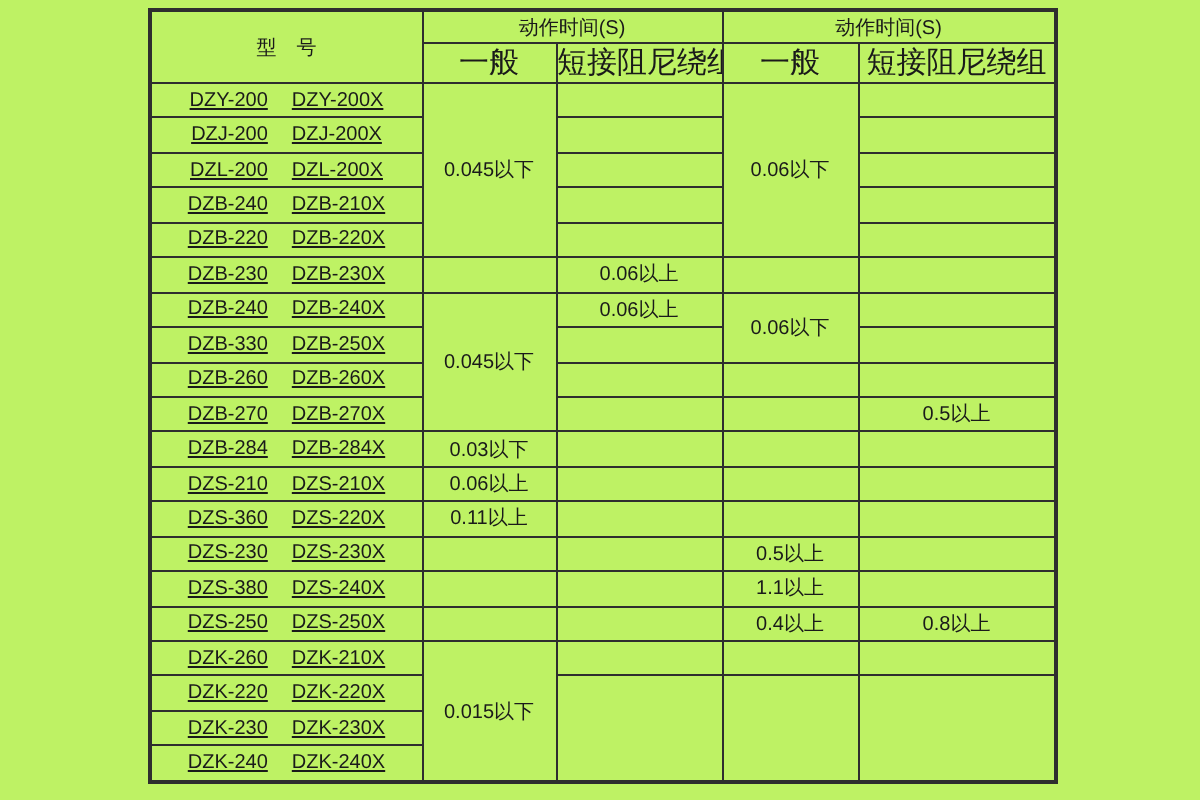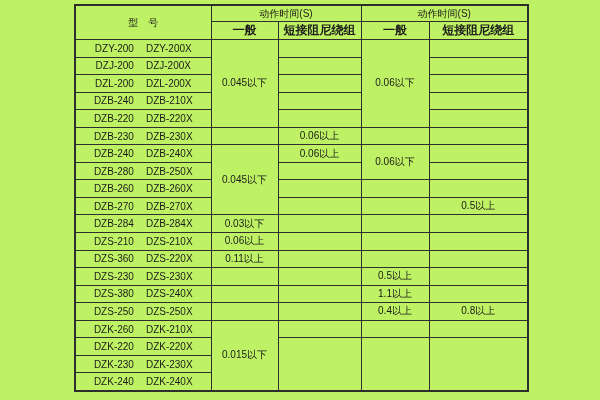--- a/index.html
+++ b/index.html
@@ -34,27 +34,28 @@
     text-align: center;
     vertical-align: middle;
     font-weight: normal;
     overflow: hidden;
     white-space: nowrap;
   }
   table.spec {
     border: 2px solid #2e2e2e;
   }
   tr.hdr-row-1 th { height: 15px; font-size: 10px; }
-  tr.hdr-row-2 th { height: 15px; font-size: 12px; font-weight: bold; }
+  tr.hdr-row-2 th { height: 15px; font-size: 15px; }
   tr.body-row td { height: 16.3px; font-size: 10px; }
   .model-pair {
     display: flex;
     justify-content: center;
     align-items: center;
     gap: 12px;
+    text-decoration: underline;
   }
   .val-cell { letter-spacing: 0px; }
 </style>
 </head>
 <body>
 
 <div id="screen">
   <div id="spec-table-wrap">
     <table class="spec">
       <colgroup>
@@ -150,21 +151,21 @@
               </span>
             </td>
             <td class="val-cell" rowspan="4">0.045以下</td>
             <td class="val-cell">0.06以上</td>
             <td class="val-cell" rowspan="2">0.06以下</td>
             <td class="val-cell"></td>
           </tr>
           <tr class="body-row">
             <td>
               <span class="model-pair">
-                <span>DZB-280</span>
+                <span>DZB-330</span>
                 <span>DZB-250X</span>
               </span>
             </td>
             <td class="val-cell"></td>
             <td class="val-cell"></td>
           </tr>
           <tr class="body-row">
             <td>
               <span class="model-pair">
                 <span>DZB-260</span>

